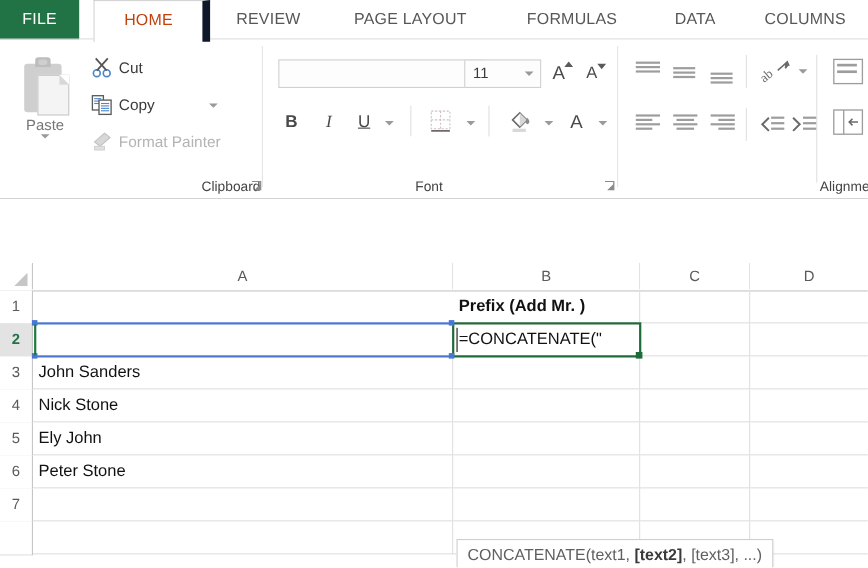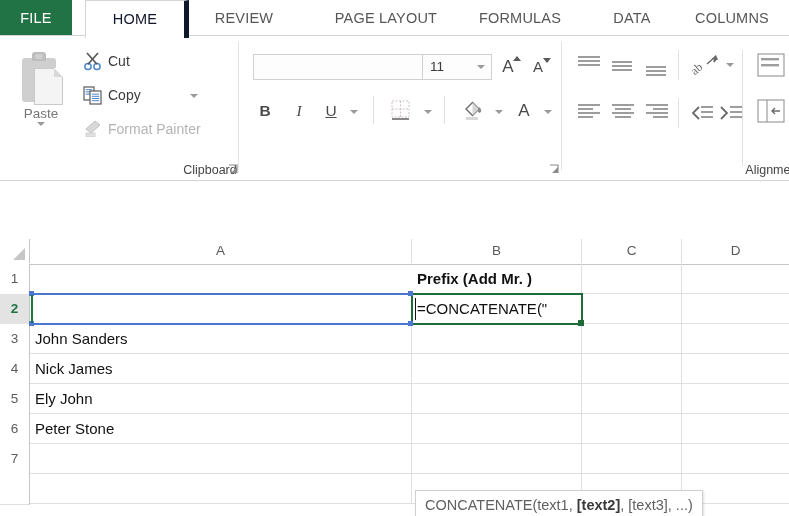--- a/index.html
+++ b/index.html
@@ -10,21 +10,21 @@
     -webkit-font-smoothing:antialiased;
   }
   .app{position:relative;width:789px;height:516px;}
 
   
   .tabbar{position:absolute;left:0;top:0;width:789px;height:36px;background:#ffffff;}
   .tabbar:after{content:"";position:absolute;left:0;bottom:0;width:789px;height:1px;background:#d4d4d4;}
   .tab{position:absolute;top:0;height:36px;line-height:36px;text-align:center;
        font-size:14.5px;color:#575757;letter-spacing:.2px;cursor:default;}
   .tab.file{background:#217346;color:#ffffff;font-weight:400;left:0;width:72px;height:36px;}
-  .tab.active{color:#0f172a;background:#ffffff;border-left:1px solid #d4d4d4;border-right:5px solid #0f172a;
+  .tab.active{color:#c2410c;background:#ffffff;border-left:1px solid #d4d4d4;border-right:7px solid #0f172a;
               border-top:1px solid #d4d4d4;height:37px;z-index:3;}
 
   
   .ribbon{position:absolute;left:0;top:36px;width:789px;height:145px;background:#ffffff;}
   .ribbon:after{content:"";position:absolute;left:0;bottom:0;width:789px;height:1px;background:#d4d4d4;}
   .grpdiv{position:absolute;top:6px;width:1px;height:128px;background:#e4e4e4;}
   .grplabel{position:absolute;bottom:4px;font-size:12.5px;color:#444;text-align:center;}
   .dialoglauncher{position:absolute;bottom:6px;width:11px;height:11px;color:#888;font-size:10px;line-height:11px;}
   .dialoglauncher svg{display:block;}
 
@@ -103,21 +103,21 @@
 </style>
 </head>
 <body>
 
 <div class="app">
 
   <div class="tabbar">
     <div class="tab file">FILE</div>
     <div class="tab active" style="left:85px;width:98px;">HOME</div>
     <div class="tab" style="left:196px;width:96px;">REVIEW</div>
-    <div class="tab" style="left:310px;width:152px;">PAGE LAYOUT</div>
+    <div class="tab" style="left:297px;width:152px;">PAGE LAYOUT</div>
     <div class="tab" style="left:455px;width:130px;">FORMULAS</div>
     <div class="tab" style="left:592px;width:80px;">DATA</div>
     <div class="tab" style="left:680px;width:104px;">COLUMNS</div>
   </div>
 
   <div class="ribbon">
 
     <div class="paste-btn">
       <div class="paste-icon">
         <div class="clip-body"></div>
@@ -216,20 +216,21 @@
         <path d="M6 12 L12.5 5.5 L19 12 L12.5 18.5 Z" fill="#ffffff" stroke="#6a6a6a" stroke-width="1.4"></path>
         <path d="M12.5 5.5 L19 12 L12.5 18.5 Z" fill="#d6d6d6"></path>
         <path d="M19.5 10 q3.5 4.5 0 6 q-3.5 -1.5 0 -6" fill="#8a8a8a"></path>
         <rect x="6" y="20" width="12" height="3" fill="#d8d8d8"></rect>
       </svg>
     </div>
     <span class="mini-caret" style="left:495px;top:74px;"></span>
     <div class="fbtn" style="left:513px;top:63px;width:22px;height:24px;line-height:24px;font-size:17px;">A</div>
     <span class="mini-caret" style="left:544px;top:74px;"></span>
 
+    <div class="grplabel" style="left:320px;width:140px;">Font</div>
     <div class="dialoglauncher" style="left:549px;">
       <svg width="11" height="11" viewBox="0 0 11 11">
           <path d="M1 1 h8 v8" fill="none" stroke="#8a8a8a" stroke-width="1.1"></path>
           <path d="M3 9 L9 9 L9 3 Z" fill="#8a8a8a"></path>
         </svg>
     </div>
     <div class="grpdiv" style="left:561px;"></div>
 
     <div class="algn" style="left:578px;top:20px;">
       <i style="top:0;width:22px;"></i>
@@ -351,21 +352,21 @@
     <div class="cell" style="left:582px;top:55px;width:100px;"></div>
     <div class="cell" style="left:682px;top:55px;width:107px;border-right:none;"></div>
 
     <div class="rowhdr" style="top:85px;">3</div>
     <div class="cell" style="left:30px;top:85px;width:382px;">John Sanders</div>
     <div class="cell" style="left:412px;top:85px;width:170px;"></div>
     <div class="cell" style="left:582px;top:85px;width:100px;"></div>
     <div class="cell" style="left:682px;top:85px;width:107px;border-right:none;"></div>
 
     <div class="rowhdr" style="top:115px;">4</div>
-    <div class="cell" style="left:30px;top:115px;width:382px;">Nick James</div>
+    <div class="cell" style="left:30px;top:115px;width:382px;">Nick Stone</div>
     <div class="cell" style="left:412px;top:115px;width:170px;"></div>
     <div class="cell" style="left:582px;top:115px;width:100px;"></div>
     <div class="cell" style="left:682px;top:115px;width:107px;border-right:none;"></div>
 
     <div class="rowhdr" style="top:145px;">5</div>
     <div class="cell" style="left:30px;top:145px;width:382px;">Ely John</div>
     <div class="cell" style="left:412px;top:145px;width:170px;"></div>
     <div class="cell" style="left:582px;top:145px;width:100px;"></div>
     <div class="cell" style="left:682px;top:145px;width:107px;border-right:none;"></div>
 

